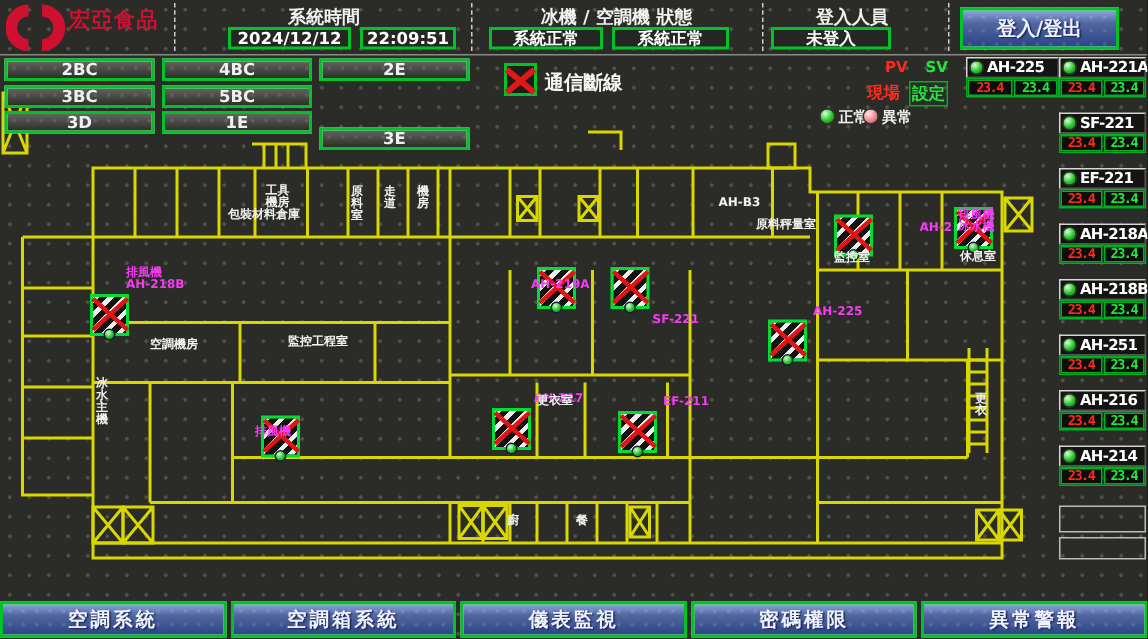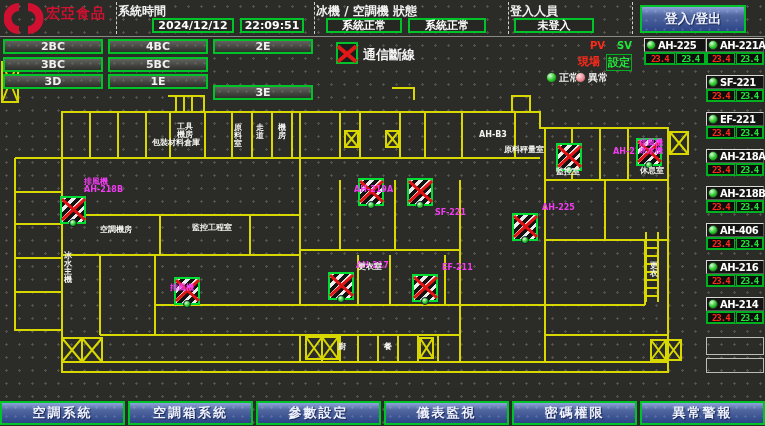--- a/index.html
+++ b/index.html
@@ -4,21 +4,21 @@
 <style>
   html,body{margin:0;padding:0;background:#1a1a18;}
   *{box-sizing:border-box;font-family:"DejaVu Sans",sans-serif;}
   #app{position:relative;width:765px;height:426px;overflow:hidden;color:#fff;
        background-color:#2b2b27;
        background-image:radial-gradient(circle,#53534c 1px,transparent 1.4px);
        background-size:13px 13px;}
   
   #header{position:absolute;left:0;top:0;width:765px;height:37px;border-bottom:1px solid #8a8a85;}
   .hsep{position:absolute;top:2px;height:32px;width:0;border-left:1px dashed #cfcfcf;}
-  .hlabel{position:absolute;top:3px;font-size:12px;font-weight:bold;color:#f2f2f2;text-align:left;}
+  .hlabel{position:absolute;top:3px;font-size:12px;font-weight:bold;color:#f2f2f2;text-align:center;}
   .hbox{position:absolute;top:18px;height:15px;border:2px solid #00c32a;background:#262622;
         color:#fff;font-size:11px;font-weight:bold;text-align:center;line-height:12px;}
   
   #logo{position:absolute;left:4px;top:2px;width:110px;height:33px;}
   #logo svg{position:absolute;left:0;top:0;}
   #logo .t1{position:absolute;left:42px;top:3px;font-size:14px;font-weight:bold;color:#d01030;letter-spacing:1px;}
   #logo .t2{position:absolute;left:43px;top:20px;font-size:7px;font-weight:bold;color:#7a1020;letter-spacing:1px;margin-top:27px;}
   
   .bluebtn{border:2px solid #00c32a;background-image:radial-gradient(circle,rgba(255,255,255,.12) 1px,transparent 1.4px),linear-gradient(#8fa3dd 0%,#51679f 35%,#2c4488 100%);
         background-size:9px 9px,100% 100%;color:#eef2ff;font-weight:bold;cursor:pointer;
@@ -230,21 +230,21 @@
           <span class="utxt">AH-218B</span>
         </div>
         <div class="tpair">
           <span class="tval pv">23.4</span>
           <span class="tval sv">23.4</span>
         </div>
       </div>
       <div class="unit">
         <div class="uname">
           <span class="led g"></span>
-          <span class="utxt">AH-406</span>
+          <span class="utxt">AH-251</span>
         </div>
         <div class="tpair">
           <span class="tval pv">23.4</span>
           <span class="tval sv">23.4</span>
         </div>
       </div>
       <div class="unit">
         <div class="uname">
           <span class="led g"></span>
           <span class="utxt">AH-216</span>
@@ -339,19 +339,18 @@
       <div class="plan-label white" style="left: 358px; top: 263px;">更衣室</div>
       <div class="plan-label white" style="left: 338px; top: 343px;">廚</div>
       <div class="plan-label white" style="left: 384px; top: 343px;">餐</div>
       <div class="plan-label white" style="left: 650px; top: 262px;">更
 衣</div>
     </div>
 
   <div id="footer">
       <button class="nbtn bluebtn">空調系統</button>
       <button class="nbtn bluebtn">空調箱系統</button>
-      <button class="nbtn bluebtn">參數設定</button>
       <button class="nbtn bluebtn">儀表監視</button>
       <button class="nbtn bluebtn">密碼權限</button>
       <button class="nbtn bluebtn">異常警報</button>
     </div>
 
 </div>
 
 </body></html>

